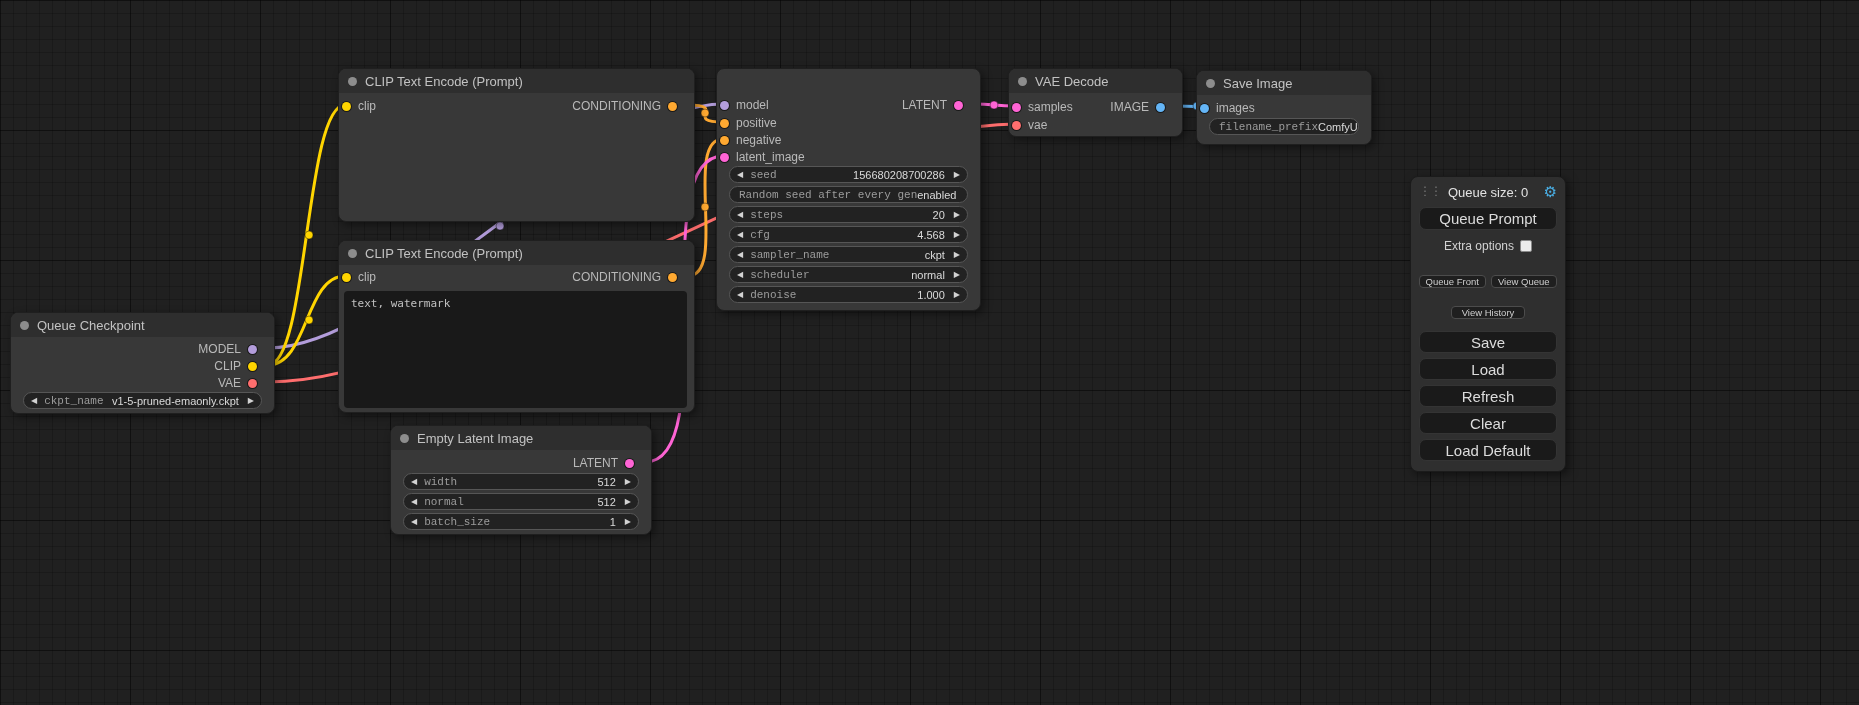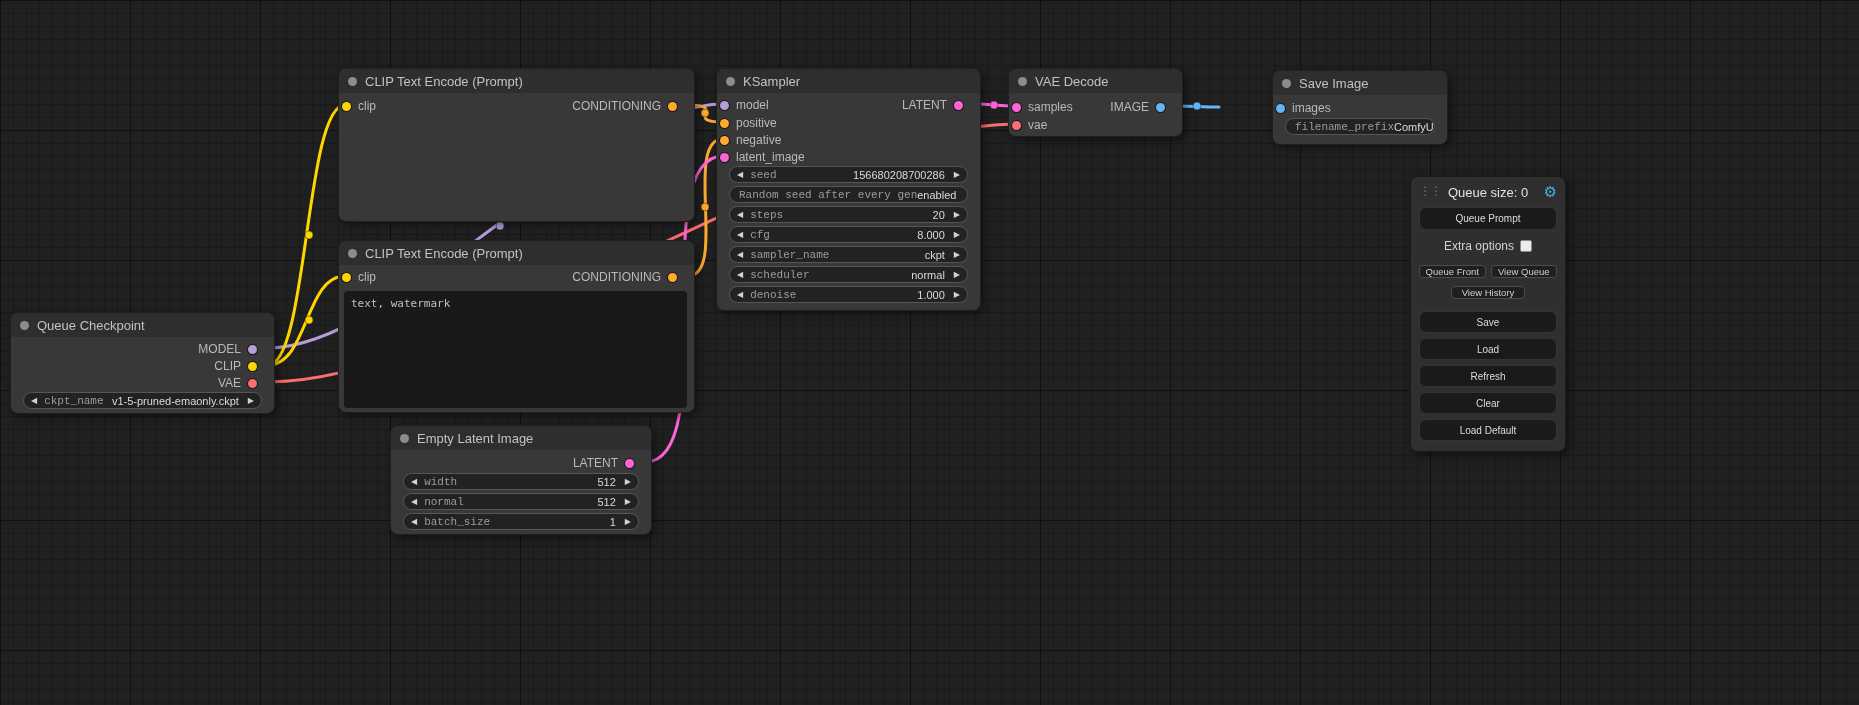--- a/index.html
+++ b/index.html
@@ -52,27 +52,27 @@
     background:#2f2f2f; border:1px solid #1b1b1b; border-radius:8px;
     padding:6px 8px 10px; box-shadow:3px 3px 10px rgba(0,0,0,.5);
     display:flex; flex-direction:column; }
   .menu-header { position:relative; height:18px; display:flex; align-items:center;
     justify-content:center; font-size:13px; color:#e2e2e2; }
   .drag-handle { position:absolute; left:0; top:1px; color:#787878; font-size:12px;
     letter-spacing:-1px; cursor:grab; }
   .gear { position:absolute; right:0; top:0; font-size:15px; cursor:pointer; }
   .btn { background:#1a1a1a; border:1px solid #343434; color:#dcdcdc; border-radius:7px;
     cursor:pointer; font-family:inherit; }
-  .btn.big { width:100%; height:22px; font-size:10px; margin-top:5px; }
+  .btn.big { width:100%; height:22px; font-size:15px; margin-top:5px; }
   .btn.queue { height:23px; margin-top:6px; }
   .extra-row { display:flex; align-items:center; justify-content:center; gap:6px;
     font-size:12px; color:#d2d2d2; margin:9px 0 4px; }
   .checkbox { width:12px; height:12px; background:#ececec; border:1px solid #8a8a8a;
     border-radius:2px; cursor:pointer; }
-  .small-row { display:flex; gap:5px; margin-top:8px; }
+  .small-row { display:flex; gap:5px; margin-top:18px; }
   .small-row .btn { flex:1; }
   .small-row.center { justify-content:center; margin-bottom:7px; }
   .small-row.center .btn { flex:none; padding:0 10px;text-align:right; }
   .btn.small { font-size:9.5px; height:13px; border-radius:4px; background:#1f1f1f;
     border:1px solid #4c4c4c; color:#cfcfcf; padding:0 4px; white-space:nowrap; }
 </style>
 </head>
 <body>
 
 <div class="canvas">
@@ -177,24 +177,20 @@
     </div>
     <div class="widget" style="left:12px;right:12px;top:87px">
       <span class="w-arrow">◀</span>
       <span class="w-label">batch_size</span>
       <span class="w-value">1</span>
       <span class="w-arrow">▶</span>
     </div>
   </div>
 
   <div class="node" style="left:716px;top:68px;width:265px;height:243px">
-    <div class="node-title">
-      <span class="title-dot"></span>
-      <span class="title-text">KSampler</span>
-    </div>
     <div class="slot in" style="top:28px">
       <span class="slot-dot" style="background: rgb(179, 157, 219);"></span>
       <span>model</span>
     </div>
     <div class="slot in" style="top:46px">
       <span class="slot-dot" style="background: rgb(255, 169, 49);"></span>
       <span>positive</span>
     </div>
     <div class="slot in" style="top:63px">
       <span class="slot-dot" style="background: rgb(255, 169, 49);"></span>
@@ -221,21 +217,21 @@
     </div>
     <div class="widget" style="left:12px;right:12px;top:137px">
       <span class="w-arrow">◀</span>
       <span class="w-label">steps</span>
       <span class="w-value">20</span>
       <span class="w-arrow">▶</span>
     </div>
     <div class="widget" style="left:12px;right:12px;top:157px">
       <span class="w-arrow">◀</span>
       <span class="w-label">cfg</span>
-      <span class="w-value">8.000</span>
+      <span class="w-value">4.568</span>
       <span class="w-arrow">▶</span>
     </div>
     <div class="widget" style="left:12px;right:12px;top:177px">
       <span class="w-arrow">◀</span>
       <span class="w-label">sampler_name</span>
       <span class="w-value">ckpt</span>
       <span class="w-arrow">▶</span>
     </div>
     <div class="widget" style="left:12px;right:12px;top:197px">
       <span class="w-arrow">◀</span>
@@ -263,21 +259,21 @@
     <div class="slot in" style="top:48px">
       <span class="slot-dot" style="background: rgb(255, 110, 110);"></span>
       <span>vae</span>
     </div>
     <div class="slot out" style="top:30px">
       <span>IMAGE</span>
       <span class="slot-dot" style="background: rgb(100, 181, 246);"></span>
     </div>
   </div>
 
-  <div class="node" style="left:1272px;top:70px;width:176px;height:75px">
+  <div class="node" style="left:1196px;top:70px;width:176px;height:75px">
     <div class="node-title">
       <span class="title-dot"></span>
       <span class="title-text">Save Image</span>
     </div>
     <div class="slot in" style="top:29px">
       <span class="slot-dot" style="background: rgb(100, 181, 246);"></span>
       <span>images</span>
     </div>
     <div class="widget noarrow" style="left:12px;right:12px;top:47px">
       <span class="w-label">filename_prefix</span>

